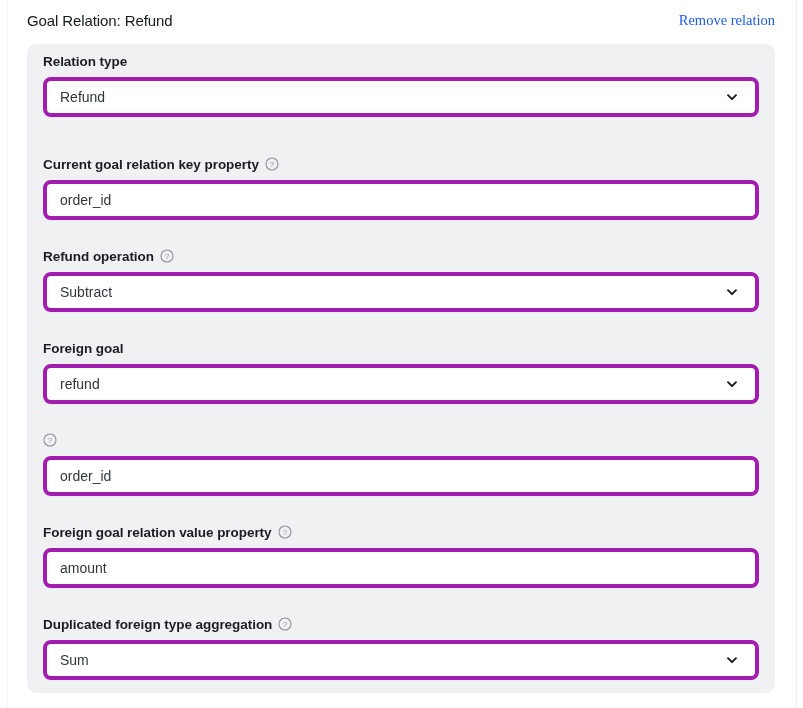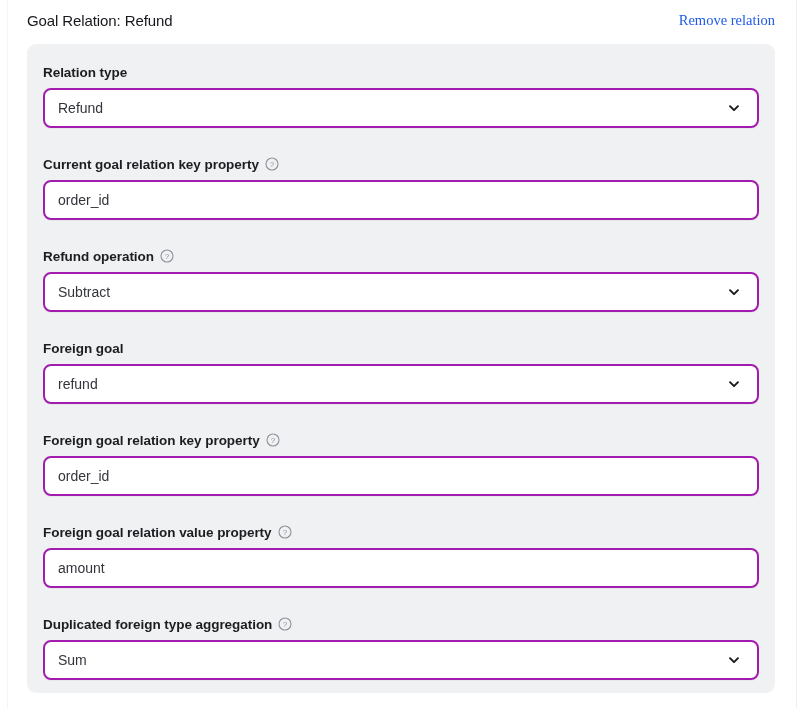--- a/index.html
+++ b/index.html
@@ -107,21 +107,21 @@
     justify-content: center;
     cursor: pointer;
   }
   .help-icon svg { display: block; }
 
   .control {
     box-sizing: border-box;
     width: 716px;
     height: 40px;
     background: #ffffff;
-    border: 2px solid #a21caf;
+    border: 4px solid #a21caf;
     border-radius: 8px;
     display: flex;
     align-items: center;
     padding: 0 13px;
     font-size: 14px;
     color: #33353b;
     box-shadow: 0 1px 1px rgba(16, 18, 24, 0.04);
   }
   .control.select {
     justify-content: space-between;
@@ -156,21 +156,21 @@
   <div class="edge-rule-left"></div>
   <div class="edge-rule-right"></div>
 
   <div class="panel-header">
     <div class="panel-title">Goal Relation: Refund</div>
     <div class="remove-link">Remove relation</div>
   </div>
 
   <div class="card">
     <div id="fields-root">
-        <div class="field" style="top: 19px;">
+        <div class="field" style="top: 8px;">
           <div class="field-label">
             <span class="field-label-text">Relation type</span>
           </div>
           <div class="control select">
             <span class="control-value">Refund</span>
             <span class="chevron">
               <svg width="14" height="14" viewBox="0 0 14 14">
                 <path d="M3 5.2 L7 9.2 L11 5.2" fill="none" stroke="#17181c" stroke-width="1.9" stroke-linecap="round" stroke-linejoin="round"></path>
               </svg>
             </span>
@@ -217,21 +217,20 @@
             <span class="control-value">refund</span>
             <span class="chevron">
               <svg width="14" height="14" viewBox="0 0 14 14">
                 <path d="M3 5.2 L7 9.2 L11 5.2" fill="none" stroke="#17181c" stroke-width="1.9" stroke-linecap="round" stroke-linejoin="round"></path>
               </svg>
             </span>
           </div>
         </div>
         <div class="field" style="top: 387px;">
           <div class="field-label">
-            <span class="field-label-text">Foreign goal relation key property</span>
             <span class="help-icon">
               <svg width="14" height="14" viewBox="0 0 14 14">
                 <circle cx="7" cy="7" r="6" fill="none" stroke="#8d929b" stroke-width="1.1"></circle>
                 <text x="7" y="10.2" text-anchor="middle" font-family="Liberation Sans, sans-serif" font-size="8" fill="#8d929b">?</text>
               </svg>
             </span>
           </div>
           <div class="control input">
             <span class="control-value">order_id</span>
           </div>

